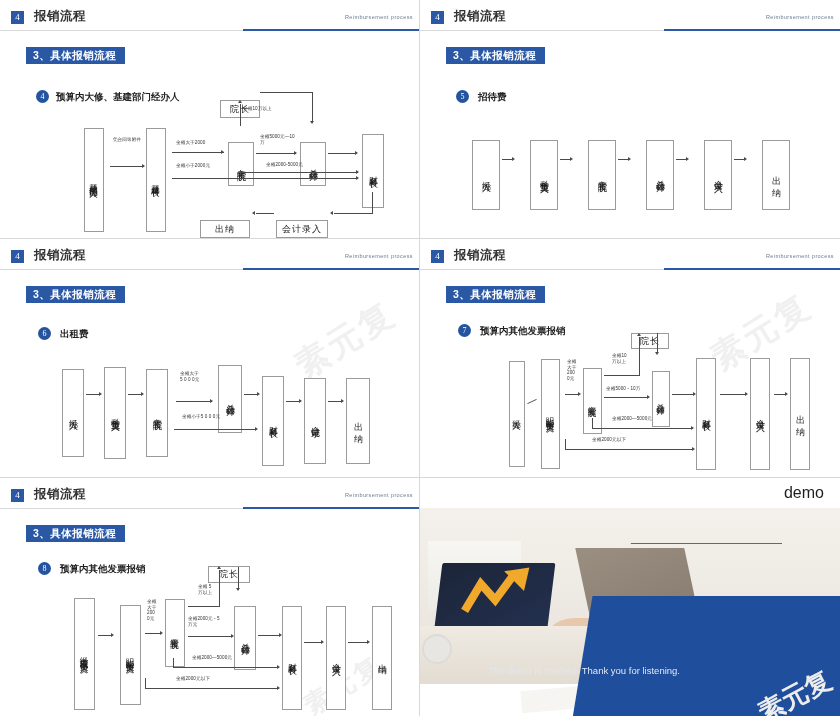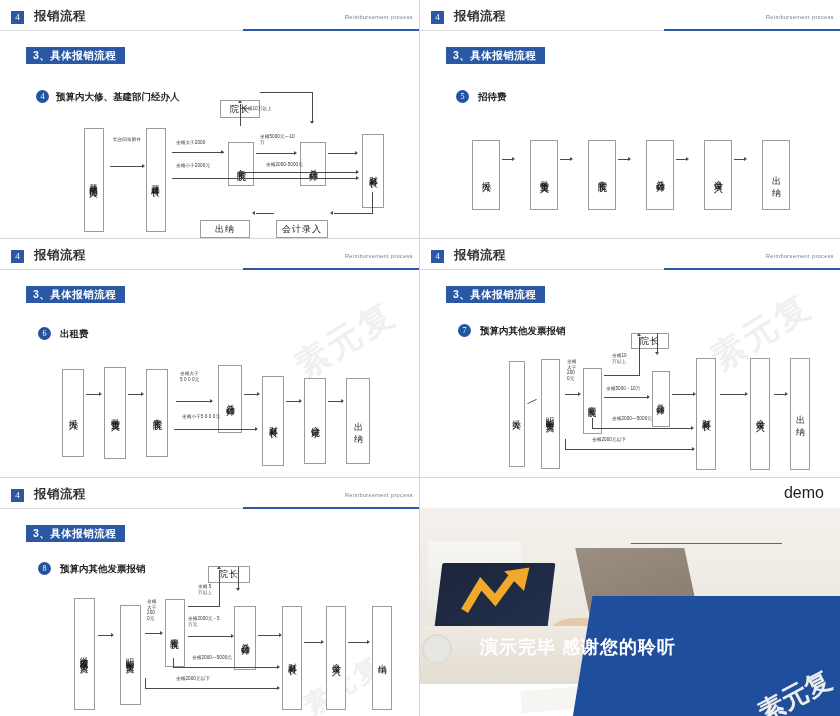--- a/index.html
+++ b/index.html
@@ -367,18 +367,18 @@
         <div class="lap-base"></div>
         <div class="hand"></div>
         <div class="desk"></div>
         <div class="mug"></div>
         <div class="papers"></div>
       </div>
       <div class="logo">demo</div>
       <div class="otl1"></div>
 
       <div class="panel"></div>
-      <div class="cn">演示完毕 感谢您的聆听</div>
+      <div class="en">The demo is finished. Thank you for listening.</div>
       <div class="wm2">素元复</div>
     </div>
   </div>
 
 </div>
 
 </body></html>

